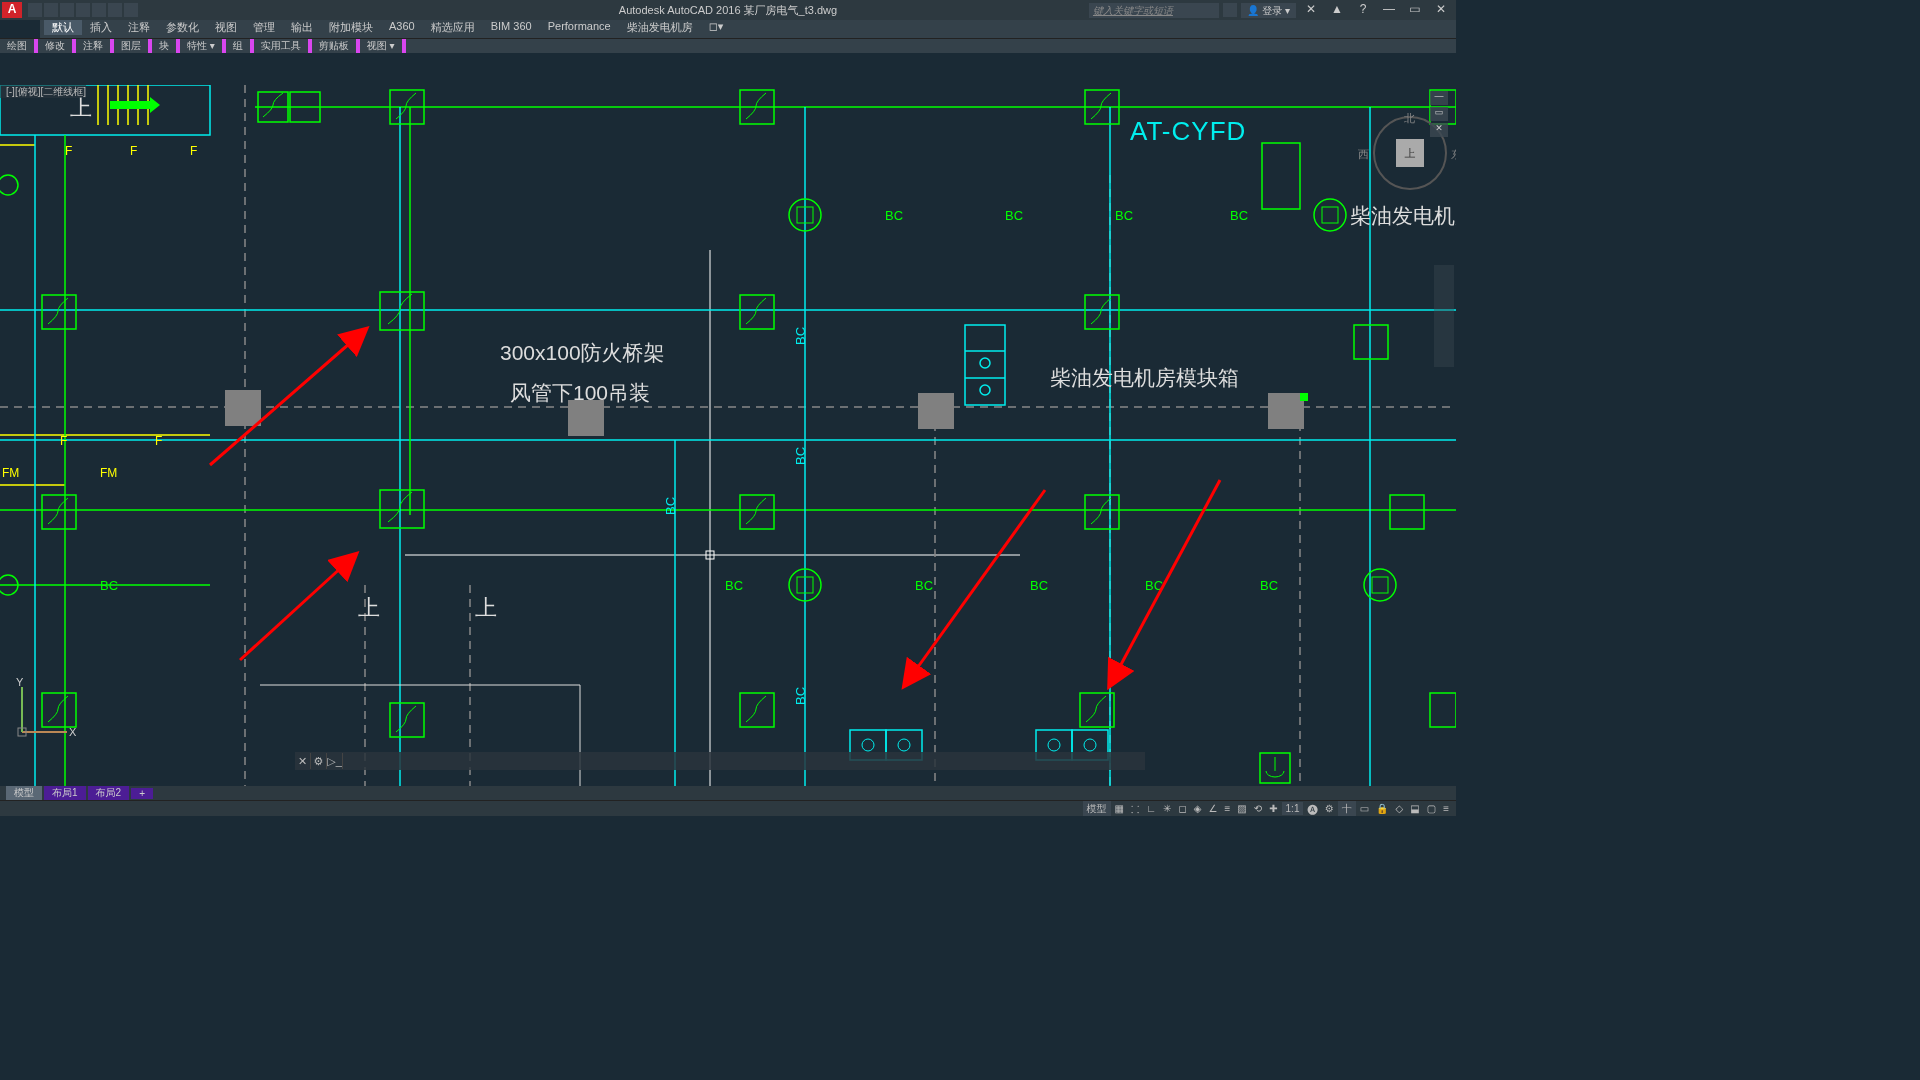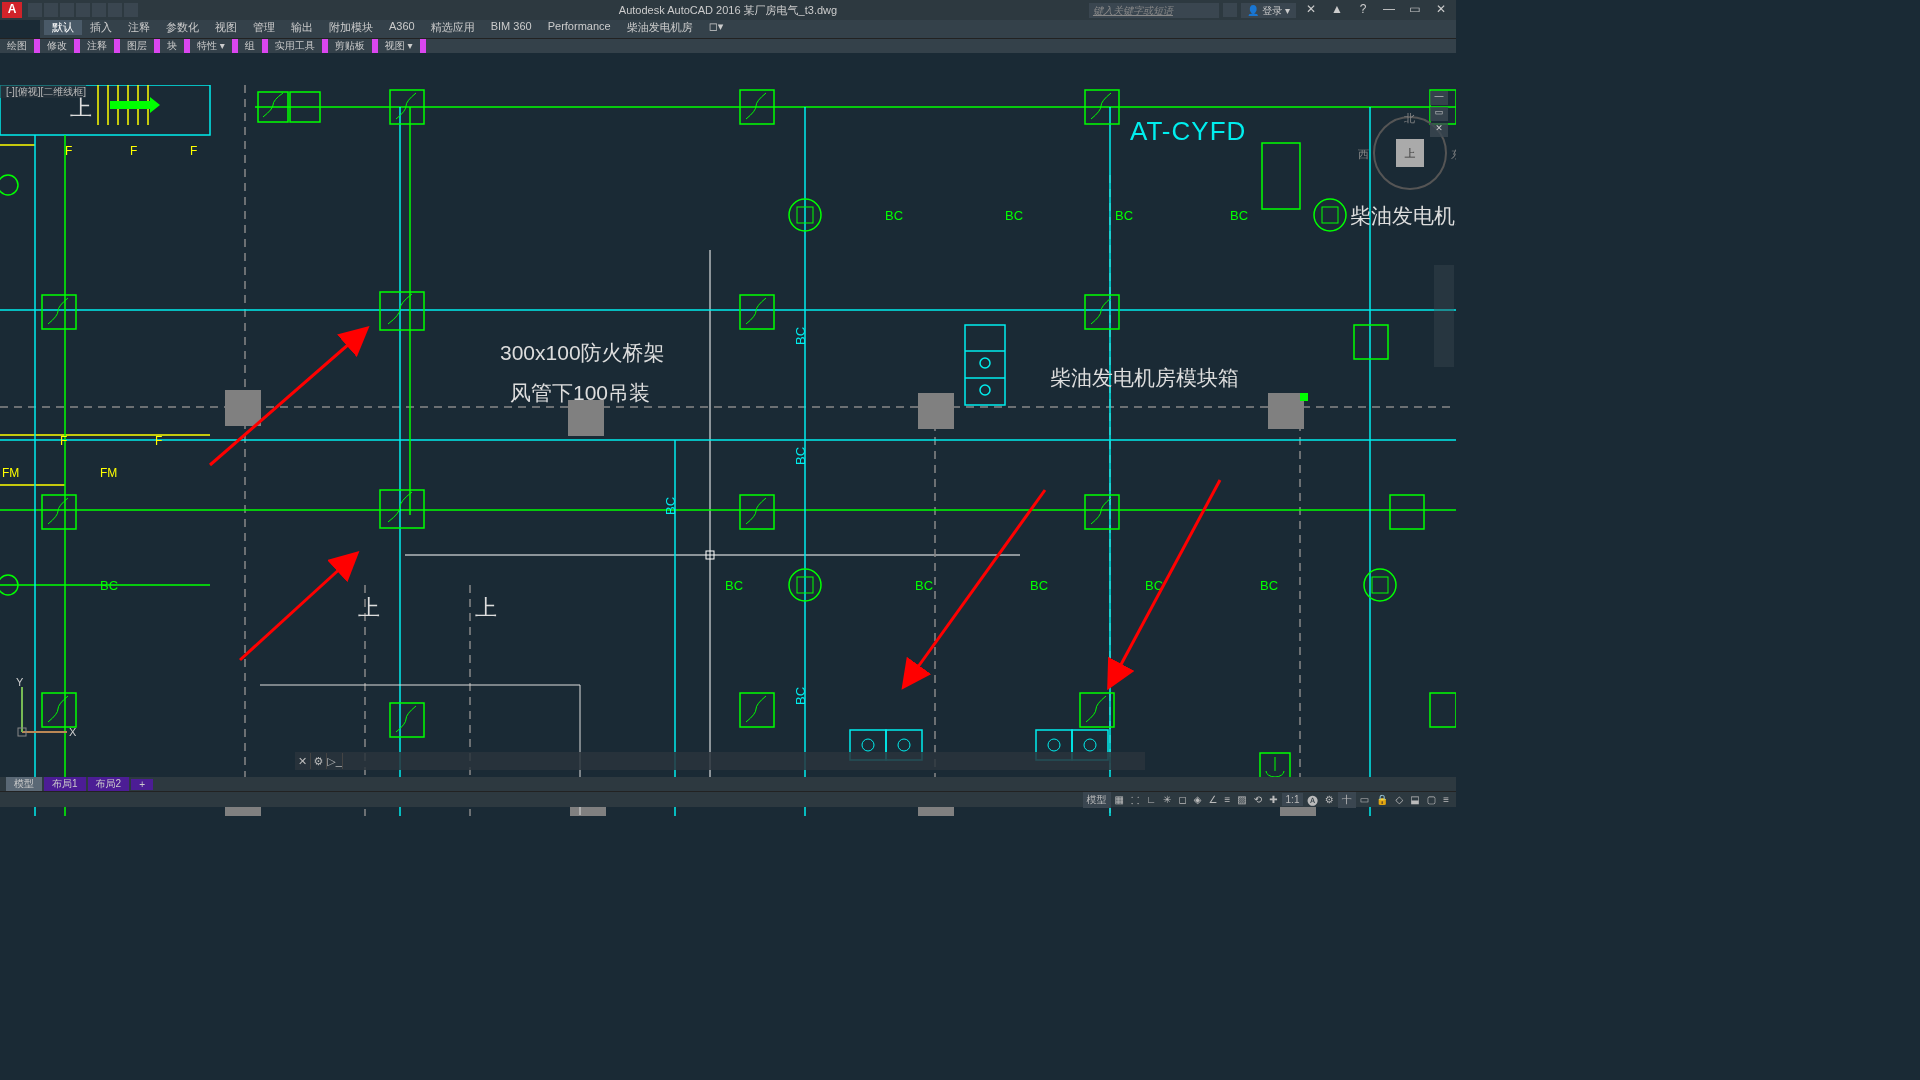--- a/index.html
+++ b/index.html
@@ -13,21 +13,21 @@
 .titlebar .right-cluster { margin-left: auto; display: flex; align-items: center; gap: 4px; padding-right: 4px; }
 .titlebar .search-box { width: 130px; height: 15px; background: #3a4650; font-size: 10px; color: #888; padding: 0 4px; line-height: 15px; font-style: italic; text-decoration: underline; }
 .titlebar .login-btn { background: #3a4650; padding: 0 6px; height: 15px; line-height: 15px; font-size: 10px; }
 .titlebar .win-btn { width: 22px; height: 16px; text-align: center; line-height: 14px; color: #ccc; font-size: 12px; }
 
 .menubar { height: 18px; background: #34414a; display: flex; align-items: flex-start; font-size: 11px; color: #ccc; padding-left: 4px; margin-left: 40px; }
 .menubar .menu-item { padding: 0 8px; cursor: default; }
 .menubar .menu-item.active { background: #4a5a68; color: #fff; }
 
 .ribbonbar { height: 15px; background: #34414a; display: flex; align-items: center; font-size: 10px; color: #ccc; border-top: 1px solid #222; }
-.ribbonbar .panel { padding: 0 7px; border-right: 6px solid #d946ef; }
+.ribbonbar .panel { padding: 0 7px; border-right: 4px solid #d946ef; }
 
 .canvas-stack { position: absolute; top: 53px; left: 0; right: 0; bottom: 30px; margin-top: 32px; }
 .canvas-tabbar { position: absolute; top: 0; left: 0; height: 13px; background: rgba(42,54,62,.6); font-size: 10px; color: #bbb; padding-left: 6px; line-height: 13px; z-index: 3; }
 .drawing-canvas { position: absolute; inset: 0; background: #1a2a35; }
 
 .viewport-controls { position: absolute; top: 6px; right: 6px; width: 20px; display: flex; flex-direction: column; gap: 2px; z-index: 4; }
 .vp-btn { width: 18px; height: 14px; background: rgba(60,72,82,.8); font-size: 9px; color: #ccc; text-align: center; }
 
 .viewcube { position: absolute; top: 28px; right: 6px; width: 80px; height: 80px; z-index: 3; }
 .viewcube .ring { width: 74px; height: 74px; border: 2px solid #555; border-radius: 50%; position: absolute; top: 3px; left: 3px; }
@@ -38,21 +38,21 @@
 .navbar-right { position: absolute; top: 180px; right: 2px; width: 20px; background: rgba(60,72,82,.4); z-index: 3; display: flex; flex-direction: column; gap: 2px; padding: 2px 0;}
 .navbar-right .nb { height: 18px; }
 
 .ucs-icon { position: absolute; bottom: 40px; left: 12px; z-index: 3; }
 .ucs-icon svg { overflow: visible; }
 
 .cmdbar { position: absolute; bottom: 16px; left: 295px; width: 850px; height: 18px; background: rgba(42,52,60,.85); display: flex; align-items: center; font-size: 11px; z-index: 5; }
 .cmdbar .cmd-btn { width: 16px; height: 16px; color: #bbb; text-align: center; line-height: 16px; border-right: 1px solid #444; }
 .cmdbar input { flex: 1; background: transparent; border: none; color: #888; font-size: 11px; font-style: italic; padding-left: 6px; outline: none; }
 
-.footer { position: absolute; bottom: 9px; left: 0; right: 0; height: 30px; background: #2d3940; }
+.footer { position: absolute; bottom: 0; left: 0; right: 0; height: 30px; background: #2d3940; }
 .layout-tabs { height: 15px; display: flex; align-items: center; font-size: 10px; padding-left: 6px; gap: 2px; border-bottom: 1px solid #222;}
 .layout-tabs .lt { background: #4c1d95; color: #ccc; padding: 0 8px; }
 .layout-tabs .lt.active { background: #5a6875; }
 .statusbar { height: 15px; display: flex; align-items: center; justify-content: flex-end; font-size: 10px; color: #bbb; gap: 1px; padding-right: 4px;}
 .statusbar .sb { padding: 0 3px; }
 .statusbar .sb-l { margin-right: auto; padding-left: 8px; }
 .statusbar .sb-box { background: #3a4650; padding: 1px 4px; }
 
 svg text { font-family: Arial, "Microsoft YaHei"; user-select: none; }
 .lbl-green { fill: #0f0; font-size: 13px; }

